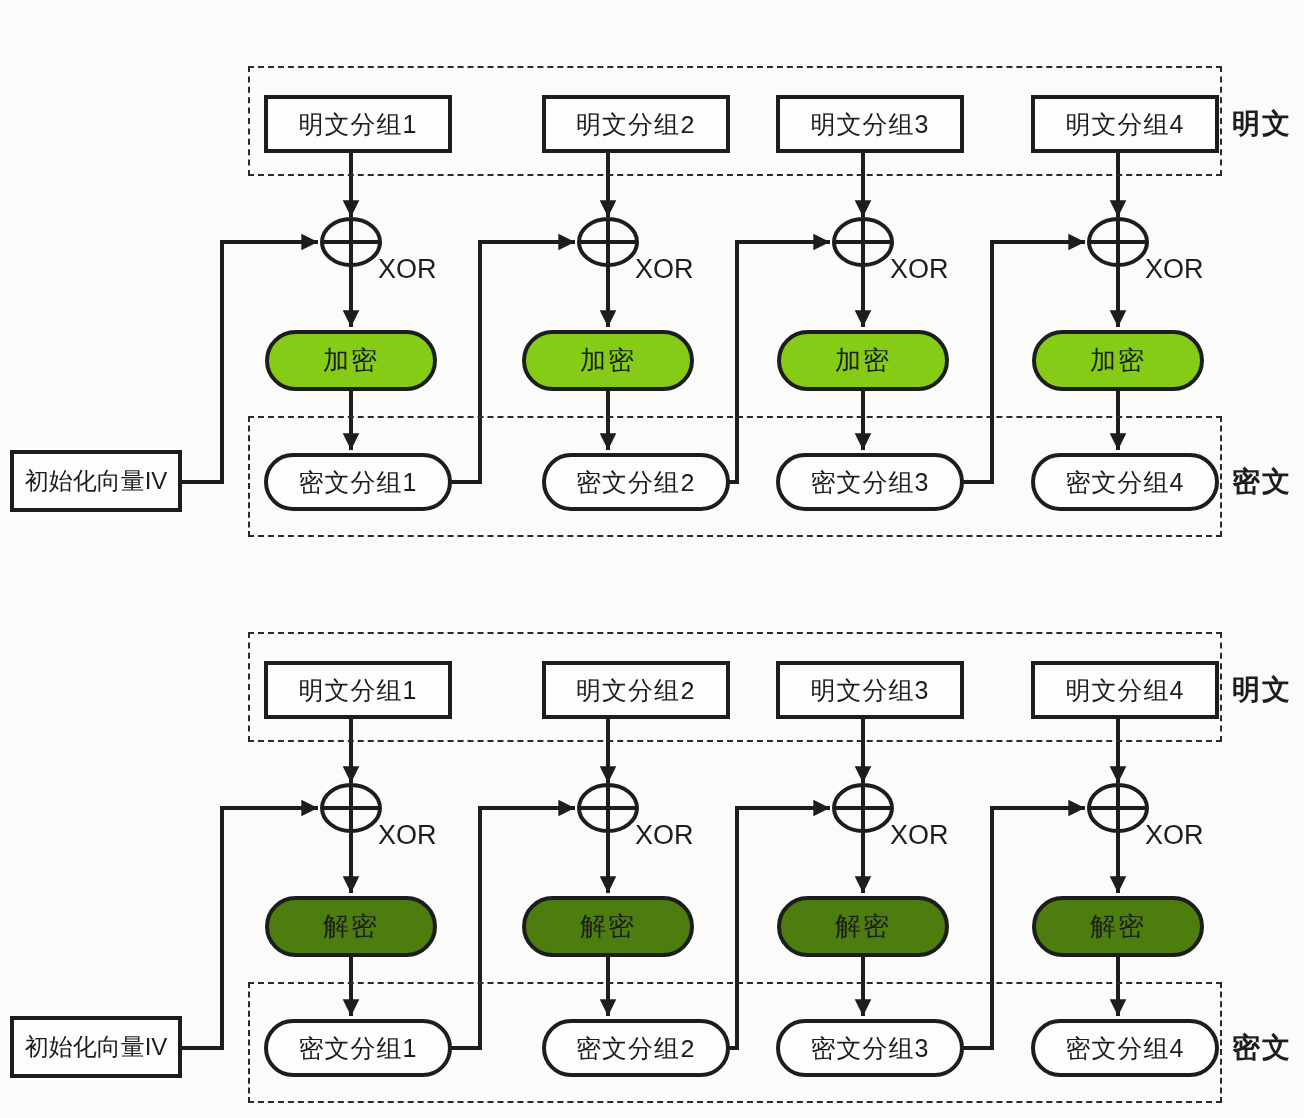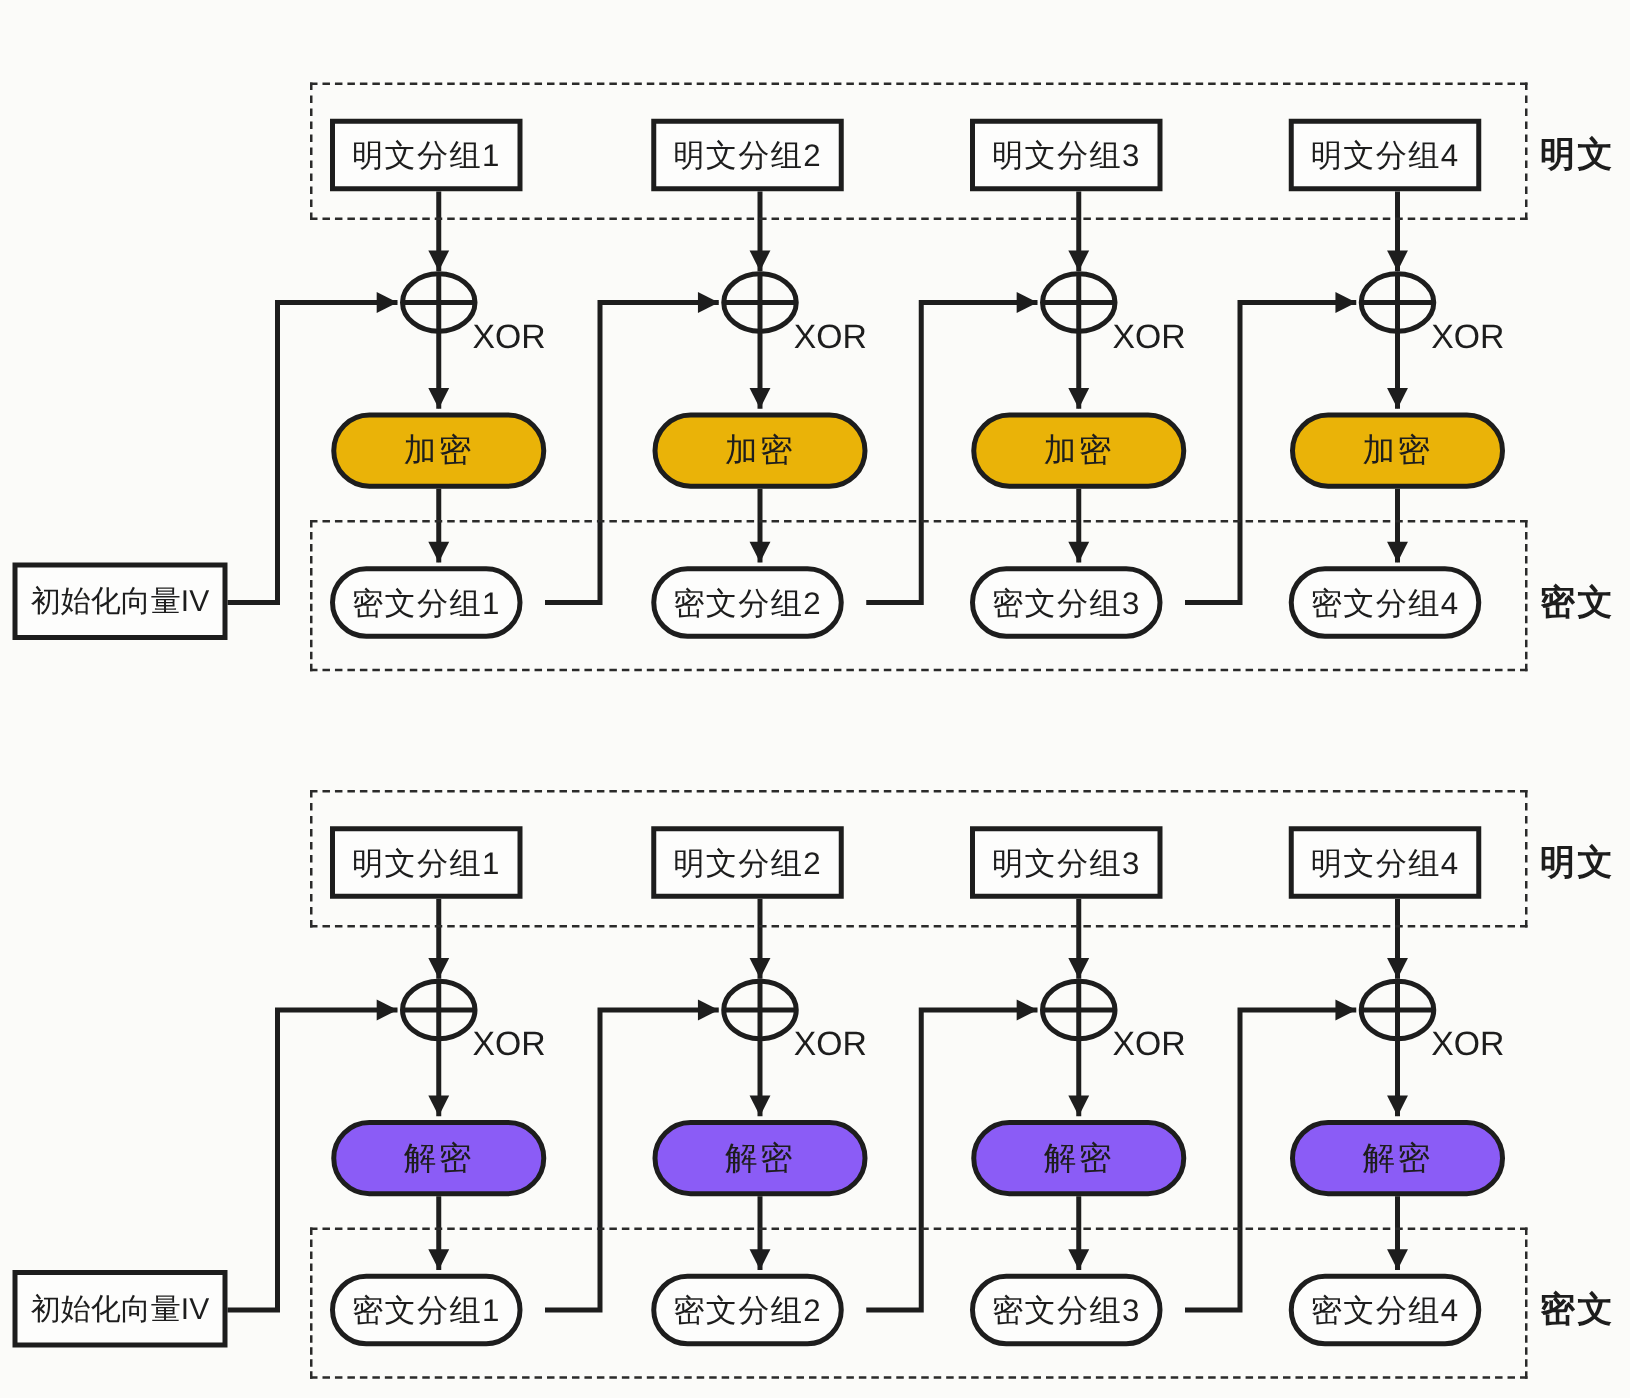--- a/index.html
+++ b/index.html
@@ -20,37 +20,37 @@
     position:absolute;left:8px;top:4px;font-size:26px;font-weight:600;
     letter-spacing:1px;white-space:nowrap;
   }
   .dashed{
     position:absolute;border:2px dashed #2a2a2a;background:transparent;
     box-sizing:border-box;
   }
   .dash-plain{left:248px;top:66px;width:974px;height:110px;}
   .dash-cipher{left:248px;top:416px;width:974px;height:121px;}
   .blk{
-    position:absolute;box-sizing:border-box;width:154px;height:58px;
+    position:absolute;box-sizing:border-box;width:188px;height:58px;
     border:4px solid #1d1d1d;background:#fdfdfc;
     display:flex;align-items:center;justify-content:center;
     font-size:25px;font-weight:500;letter-spacing:1px;white-space:nowrap;
   }
   .row-plain{top:95px;}
   .row-cipher{top:453px;border-radius:29px;}
-  .c0{left:264px;} .c1{left:521px;} .c2{left:776px;} .c3{left:1031px;}
+  .c0{left:264px;} .c1{left:542px;font-family:Liberation Mono, monospace;} .c2{left:776px;} .c3{left:1031px;}
   .stadium{
     position:absolute;box-sizing:border-box;width:172px;height:61px;top:330px;
     border:4px solid #1d1d1d;border-radius:31px;
     display:flex;align-items:center;justify-content:center;
     font-size:26px;font-weight:500;letter-spacing:2px;white-space:nowrap;
   }
   .s0{left:265px;} .s1{left:522px;} .s2{left:777px;} .s3{left:1032px;}
-  .enc-op{background:#eab308;}
-  .dec-op{background:#8b5cf6;}
+  .enc-op{background:#84cc16;}
+  .dec-op{background:#4d7c0f;}
   .ivbox{
     position:absolute;box-sizing:border-box;left:10px;top:450px;width:172px;height:62px;
     border:4px solid #1d1d1d;background:#fdfdfc;
     display:flex;align-items:center;justify-content:center;
     font-size:24px;font-weight:400;white-space:nowrap;
   }
   .rowlabel{
     position:absolute;left:1232px;width:72px;height:58px;
     display:flex;align-items:center;justify-content:flex-start;
     font-size:28px;font-weight:700;letter-spacing:2px;white-space:nowrap;

